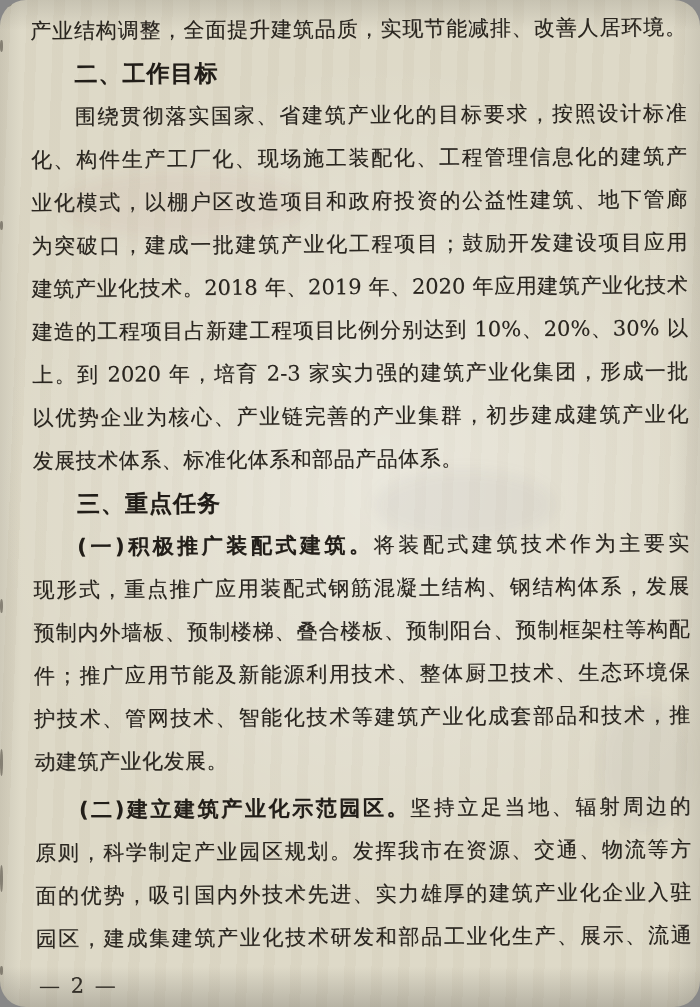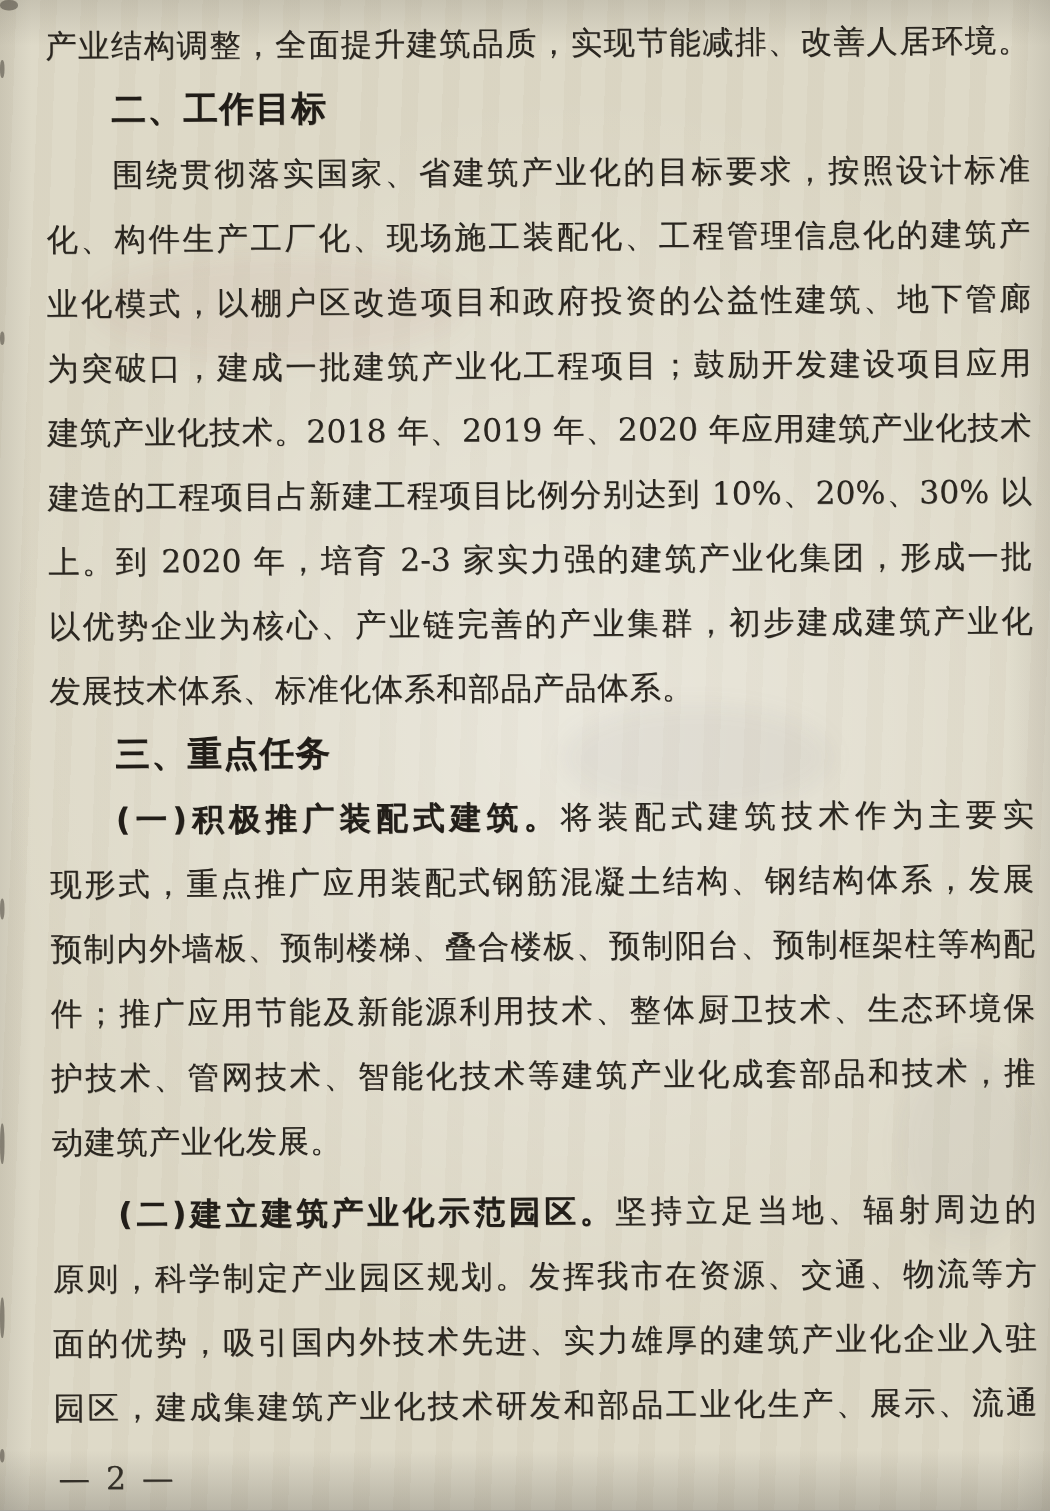--- a/index.html
+++ b/index.html
@@ -12,20 +12,21 @@
     width: 700px;
     height: 1007px;
     overflow: hidden;
     background-color: #ddd8c6;
     background-image:
       radial-gradient(ellipse 80% 60% at 55% 48%, rgba(255,255,255,0.38), rgba(255,255,255,0) 70%),
       linear-gradient(to bottom, rgba(110,105,92,0.20), rgba(110,105,92,0) 3%, rgba(110,105,92,0) 96%, rgba(95,92,84,0.30)),
       linear-gradient(to right, rgba(110,105,92,0.14), rgba(110,105,92,0) 3%, rgba(110,105,92,0) 96%, rgba(110,105,92,0.16)),
       repeating-linear-gradient(92deg, rgba(160,150,125,0.05) 0 11px, rgba(255,255,255,0.04) 11px 27px);
     font-family: "DejaVu Serif", "Liberation Serif", serif;
+    border-radius: 26px;
   }
   .content {
     position: absolute;
     left: 33px;
     right: 11px;
     top: 8px;
     transform: rotate(-0.35deg);
     transform-origin: 50% 50%;
   }
   .line {

